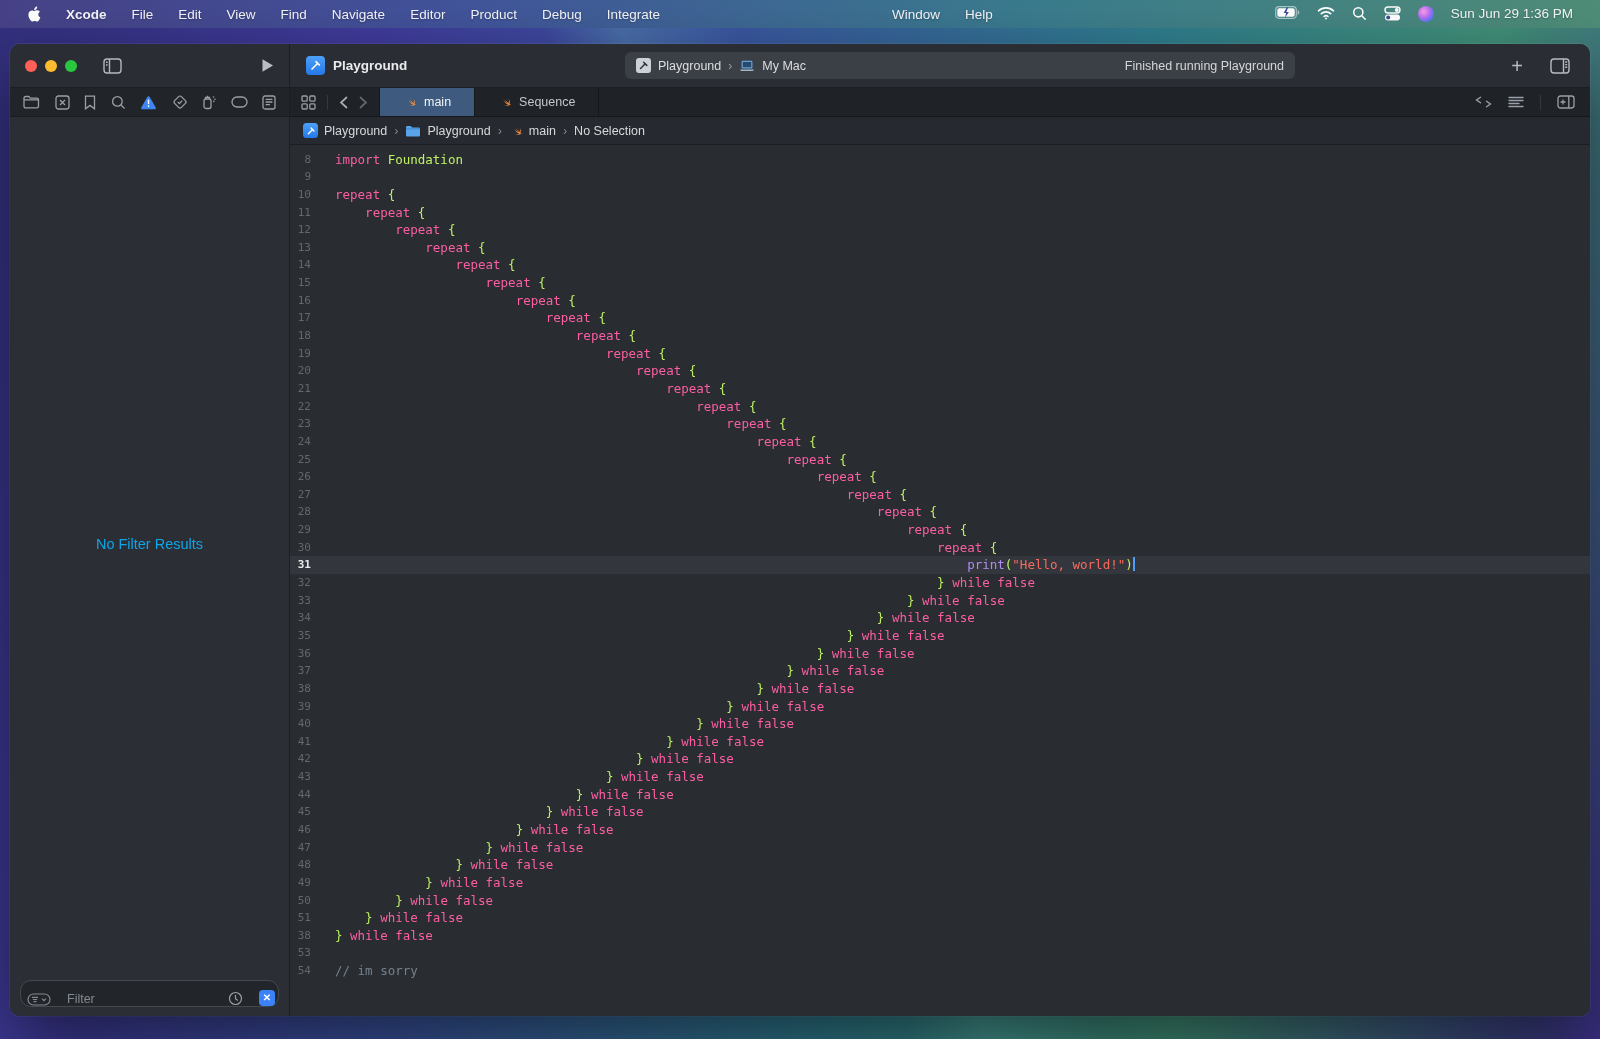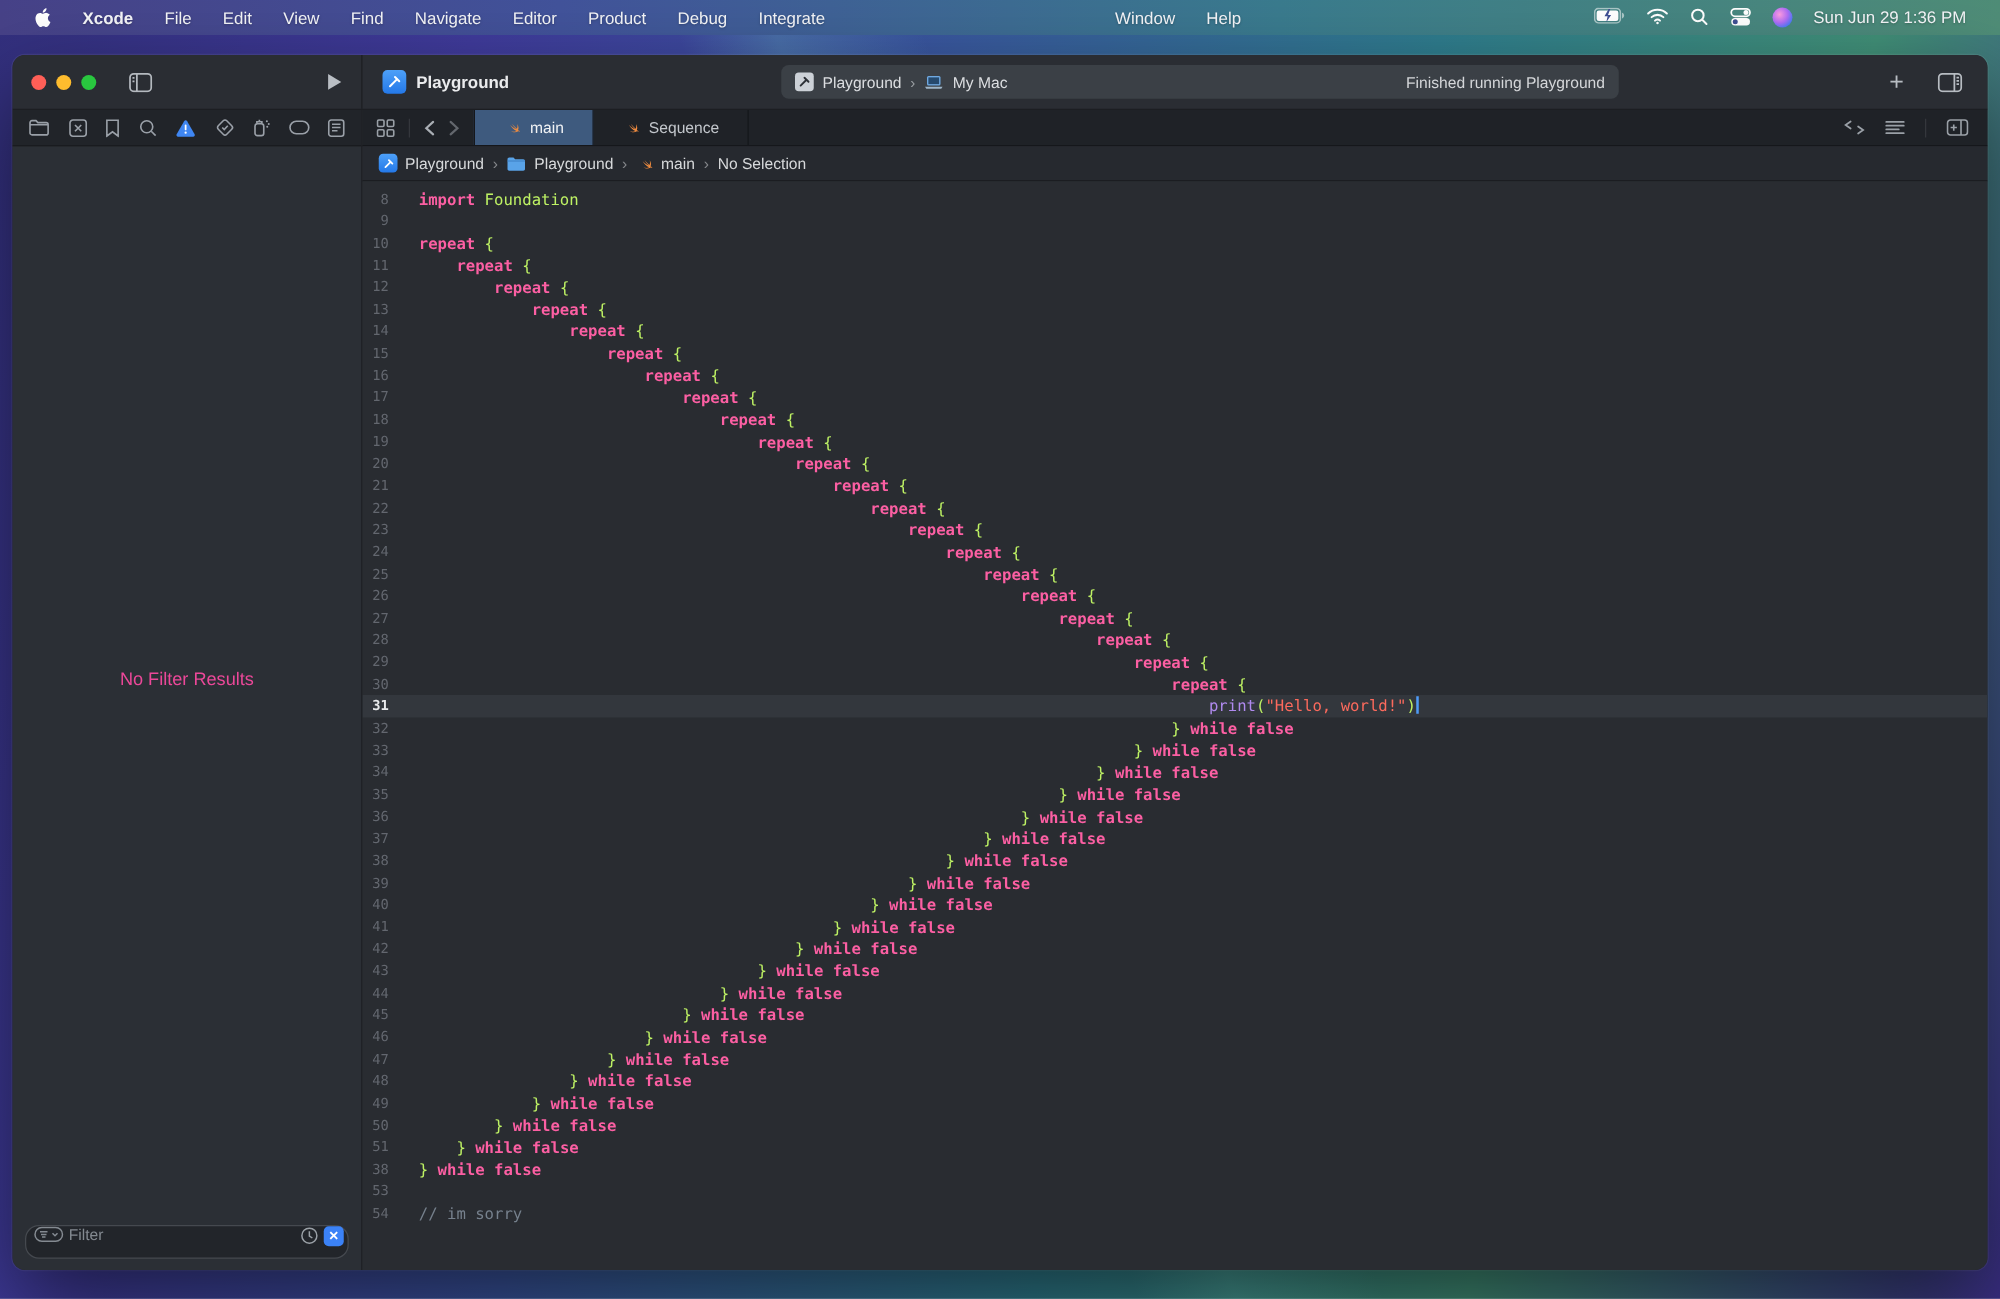--- a/index.html
+++ b/index.html
@@ -43,24 +43,24 @@
   .run-status{margin-left:auto;color:#d4d6d9}
   .tb-right{position:absolute;right:20px;top:0;height:44px;display:flex;align-items:center;gap:27px;color:#b7bcc2}
   .plus-btn{font-size:20px;font-weight:300;line-height:1}
   
   .body-row{flex:1;display:flex;min-height:0}
   .sidebar{width:280px;flex:none;display:flex;flex-direction:column;background:#2b2f35;border-right:1px solid #1c1e22}
   .nav-strip{height:29px;flex:none;display:flex;align-items:center;justify-content:space-between;
     padding:0 13px;background:#212429;border-bottom:1px solid #191b1f}
   .nav-ico{display:flex;align-items:center;cursor:default}
   .sidebar-content{flex:1;position:relative}
-  .empty-msg{position:absolute;top:48.5%;left:0;right:0;text-align:center;color:#ec4899;font-size:14.5px}
+  .empty-msg{position:absolute;top:48.5%;left:0;right:0;text-align:center;color:#0ea5e9;font-size:14.5px}
   .filter-row{flex:none;height:36px;display:flex;align-items:center;padding:0 10px 10px}
   .filter-pill{flex:1;height:27px;border:1px solid #45494f;background:#22252a;border-radius:11px;
-    display:flex;align-items:flex-start;padding:0 3px 0 6px;gap:4px}
+    display:flex;align-items:flex-end;padding:0 3px 0 6px;gap:16px}
   .filter-text{color:#848a91;font-size:12.5px;flex:1}
   .filter-x{width:16px;height:16px;border-radius:4px;background:#3b82f7;color:#fff;display:flex;
     align-items:center;justify-content:center;font-size:10px;font-weight:700}
   
   .editor-col{flex:1;display:flex;flex-direction:column;min-width:0}
   .tabbar{height:29px;flex:none;display:flex;align-items:stretch;background:#1f2227;border-bottom:1px solid #15171b}
   .tabbar-left{display:flex;align-items:center;gap:11px;padding:0 11px;color:#9aa0a7}
   .tab{display:flex;align-items:center;gap:7px;padding:0 23px;font-size:12.5px;color:#c3c7cc;
     border-right:1px solid #15171b;cursor:default}
   .tab.selected{background:#3e5a7e;color:#f1f3f5;border-left:1px solid #15171b}
@@ -74,21 +74,21 @@
     display:flex;align-items:center;justify-content:center}
   
   .code-area{flex:1;min-height:0;overflow:hidden;background:#292c31;position:relative}
   .code{margin-top:-12px}
   .line{display:flex;height:17.65px;align-items:center}
   .line.cur{background:#33373d}
   .gut{width:30px;flex:none;text-align:right;padding-right:9px;color:#63676f;
     font:400 11px/17.65px "DejaVu Sans Mono",monospace}
   .line.cur .gut{color:#e9eaec;font-weight:700}
   .src{white-space:pre;font:500 12.5px/17.65px "DejaVu Sans Mono",monospace;color:#e8e8ea;padding-left:15px}
-  .tk-kw{color:#fc5fa3;font-weight:700}
+  .tk-kw{color:#fc5fa3;font-weight:400}
   .tk-pl{color:#bef264}
   .tk-fn{color:#b08aef}
   .tk-str{color:#fc6a5d}
   .tk-cm{color:#76818d}
   .caret{display:inline-block;width:2px;height:14px;background:#4f9cf7;vertical-align:-2px}
   
   .editor-status{height:26px;flex:none;display:flex;align-items:center;background:#24272c;
     border-top:1px solid #1a1c20;padding:0 13px;gap:12px;color:#b9bcc0;font-size:12px}
   .debug-btn{width:21px;height:13px;border-radius:3px;background:#4a96ef;box-shadow:inset 0 -4px 0 rgba(255,255,255,.25)}
   .status-right{margin-left:auto;display:flex;align-items:center;gap:11px}

